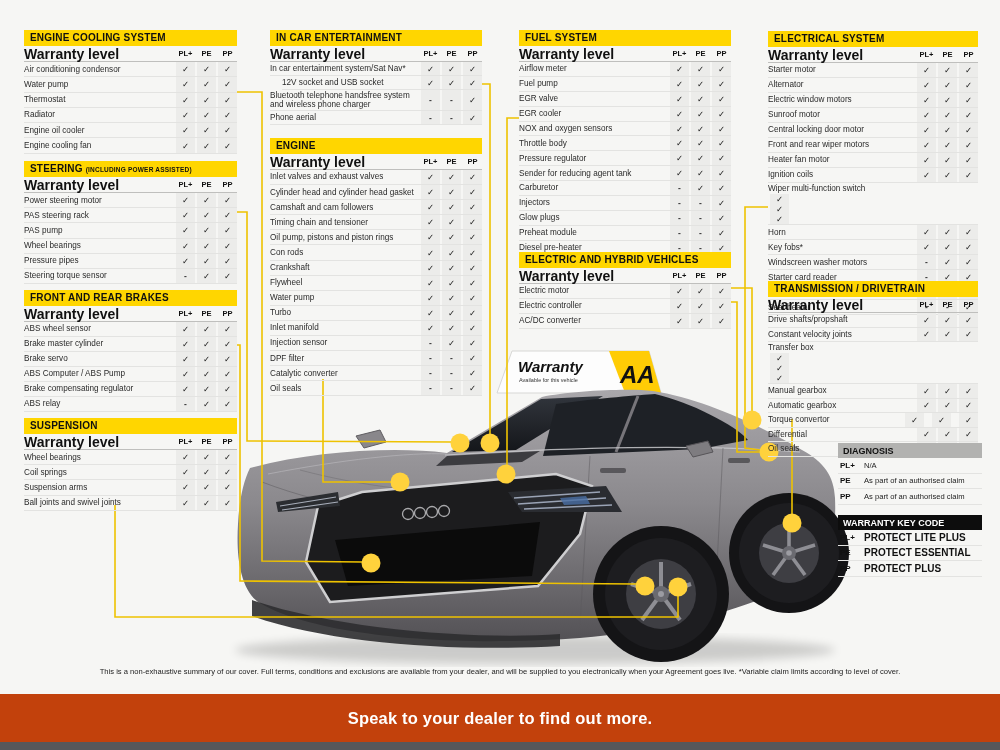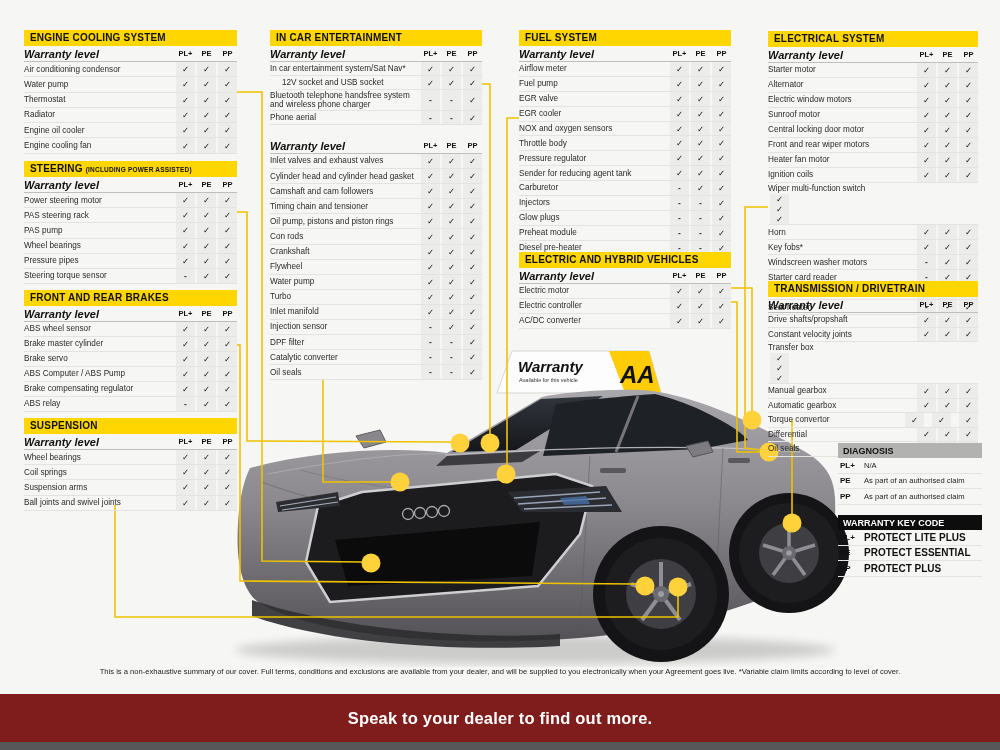--- a/index.html
+++ b/index.html
@@ -5,42 +5,42 @@
   html,body{margin:0;padding:0;}
   body{width:1000px;height:750px;position:relative;background:#f6f6f4;
        font-family:"Liberation Sans",sans-serif;overflow:hidden;}
   #scene{position:absolute;left:0;top:0;z-index:1;}
   
   .wtable{position:absolute;z-index:2;}
   .tbar{background:#FFD600;height:16px;display:flex;align-items:baseline;padding:2px 6px 0 6px;
         font-weight:bold;font-size:10px;letter-spacing:.2px;color:#101010;box-sizing:border-box;}
   .tsuffix{font-size:6.5px;margin-left:3px;font-weight:bold;}
   .colhead{display:flex;align-items:center;height:15px;border-bottom:1px solid #bfbfbd;}
-  .cl{flex:1;font-size:11px;font-weight:bold;color:#111;font-style:italic;}
+  .cl{flex:1;font-size:14px;font-weight:bold;color:#111;}
   .cm{width:19px;margin-left:2px;text-align:center;font-size:7.5px;font-weight:bold;color:#111;}
   .trow{display:flex;align-items:stretch;border-bottom:1px solid #e3e3e1;}
   .rl{flex:1;font-size:8.2px;color:#2a2a2a;display:flex;align-items:center;
       line-height:1.12;padding:1px 2px 1px 0;white-space:nowrap;}
   .rl.wrap{white-space:normal;}
   .mc{width:19px;margin-left:2px;background:#ECECEA;display:flex;align-items:center;
       justify-content:center;font-size:8.5px;color:#1b1b1b;}
   .mc.dash{color:#3a3a3a;font-weight:bold;}
   
   .legend{position:absolute;z-index:2;width:144px;}
   .lbar{height:15px;display:flex;align-items:center;padding:0 5px;font-size:9px;font-weight:bold;}
   .lbar.gray{background:#b2b2b0;color:#111;}
   .lbar.black{background:#0d0d0d;color:#fff;}
   .lrow{display:flex;align-items:center;min-height:14.6px;border-bottom:1px solid #e3e3e1;}
   .lcode{width:24px;font-weight:bold;font-size:8px;padding-left:2px;color:#111;}
   .ldesc{flex:1;font-size:7.6px;color:#222;}
   .legend.keycode .ldesc{font-weight:bold;font-size:10px;color:#111;}
   
   .disclaimer{position:absolute;left:50px;right:50px;top:667px;text-align:center;
               font-size:7.6px;color:#222;z-index:2;}
-  .footer{position:absolute;left:0;right:0;top:694px;height:48px;background:#7f1d1d;
+  .footer{position:absolute;left:0;right:0;top:694px;height:48px;background:#c2410c;
           display:flex;align-items:center;justify-content:center;z-index:2;}
   .footer span{color:#fff;font-weight:bold;font-size:16.5px;letter-spacing:.2px;}
   .bottomstrip{position:absolute;left:0;right:0;top:742px;height:8px;background:#57575a;z-index:2;}
   .callout{stroke:#EEC200;stroke-width:1.6;fill:none;}
   .dot{fill:#FFD23C;}
 </style>
 </head>
 <body>
 
 <svg id="scene" width="1000" height="750" viewBox="0 0 1000 750">
@@ -395,20 +395,23 @@
         <span class="mc">✓</span>
       </div>
       <div class="trow" style="min-height: 13px;">
         <span class="rl">Phone aerial</span>
         <span class="mc dash">-</span>
         <span class="mc dash">-</span>
         <span class="mc">✓</span>
       </div>
     </div>
     <div class="wtable" style="left: 270px; top: 138px; width: 212px;">
+      <div class="tbar">
+        <span>ENGINE</span>
+      </div>
       <div class="colhead">
         <span class="cl">Warranty level</span>
         <span class="cm">PL+</span>
         <span class="cm">PE</span>
         <span class="cm">PP</span>
       </div>
       <div class="trow" style="min-height: 14.1px;">
         <span class="rl">Inlet valves and exhaust valves</span>
         <span class="mc">✓</span>
         <span class="mc">✓</span>

